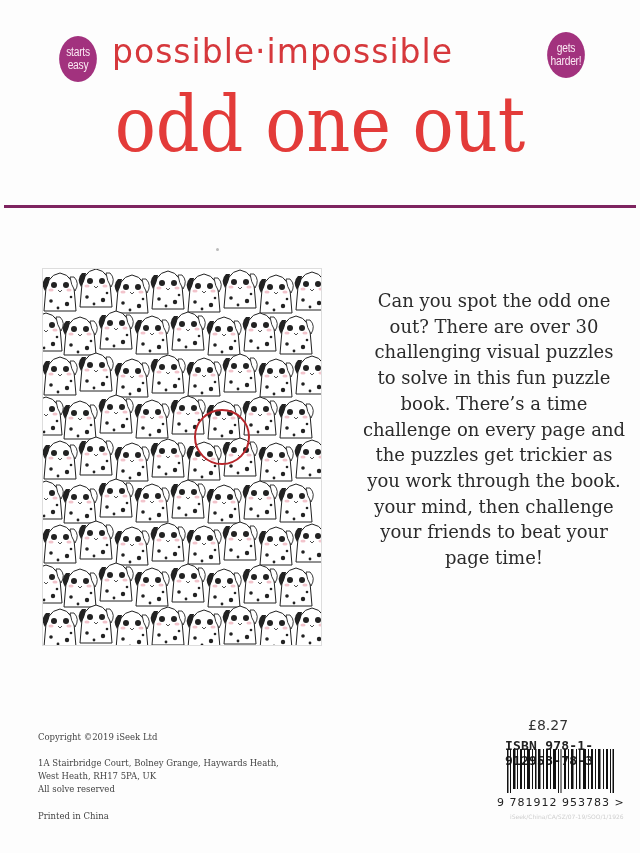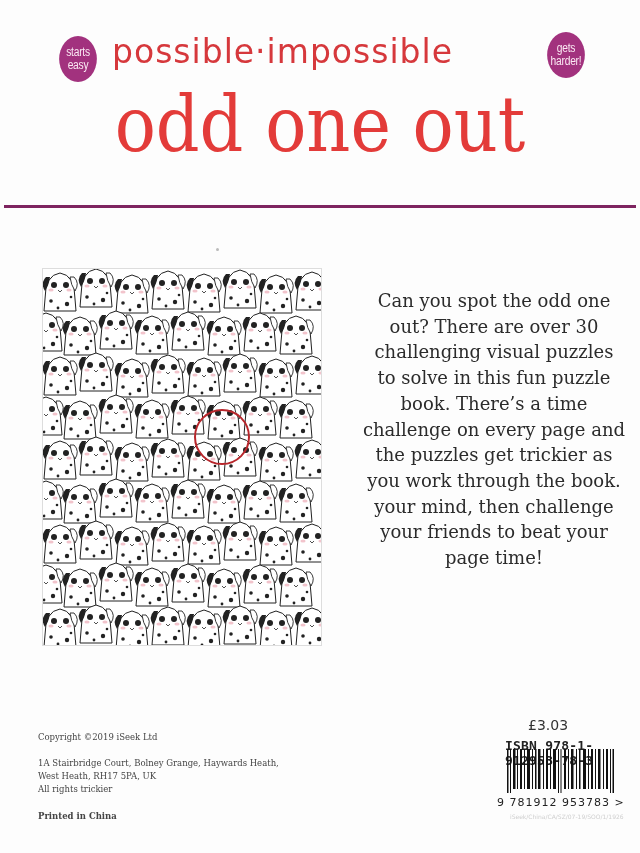--- a/index.html
+++ b/index.html
@@ -42,21 +42,21 @@
     position: absolute; left: 344px; top: 288px; width: 300px; text-align: center;
     font-family: "DejaVu Serif", serif; font-size: 18px; line-height: 25.7px; color: #2b2b2b;
   }
   #blurb div { white-space: nowrap; }
   .small {
     position: absolute; left: 38px; font-family: "DejaVu Serif", serif; font-size: 8.5px;
     color: #444; line-height: 13px;
   }
   #copyright { top: 731px; }
   #address { top: 757px; }
-  #printed { top: 810px; font-weight: bold; }
+  #printed { top: 810px; }
   #price {
     position: absolute; left: 528px; top: 717px; font-family: "DejaVu Sans", sans-serif;
     font-size: 14px; color: #333;
   }
   #isbn {
     position: absolute; left: 505px; top: 738px; font-family: "DejaVu Sans Mono", monospace;
     font-size: 13px; color: #222; letter-spacing: 0.2px; font-weight: bold;
   }
   #barcode { position: absolute; left: 505px; top: 749px; width: 110px; height: 44px; }
   #barcode-digits {
@@ -192,25 +192,25 @@
   <div>you work through the book.</div>
   <div>your mind, then challenge</div>
   <div>your friends to beat your</div>
   <div>page time!</div>
 </div>
 
 <div id="copyright" class="small">Copyright ©2019 iSeek Ltd</div>
 <div id="address" class="small">
   <div>1A Stairbridge Court, Bolney Grange, Haywards Heath,</div>
   <div>West Heath, RH17 5PA, UK</div>
-  <div>All rights trickier</div>
+  <div>All solve reserved</div>
 </div>
 <div id="printed" class="small">Printed in China</div>
 
-<div id="price">£3.03</div>
+<div id="price">£8.27</div>
 <div id="isbn">ISBN 978-1-912953-78-3</div>
 <svg id="barcode" viewBox="0 0 110 44" preserveAspectRatio="none">
   <g fill="#111">
     <rect x="2" y="0" width="1.5" height="44"></rect>
       <rect x="5" y="0" width="1" height="44"></rect>
     <rect x="8" y="0" width="2.5" height="40"></rect>
       <rect x="12" y="0" width="1" height="40"></rect>
     <rect x="15" y="0" width="2" height="40"></rect>
       <rect x="19" y="0" width="1" height="40"></rect>
     <rect x="22" y="0" width="3" height="40"></rect>

